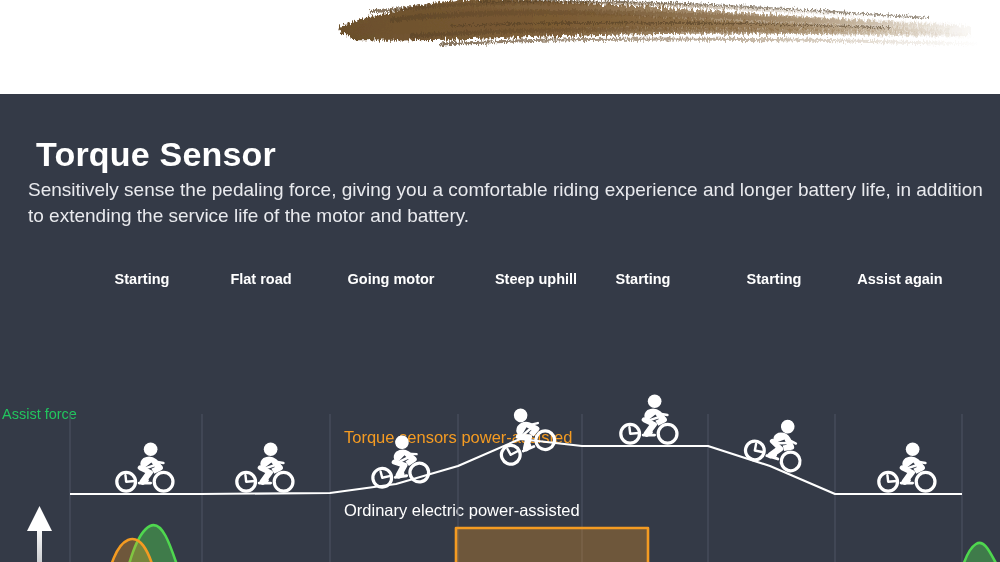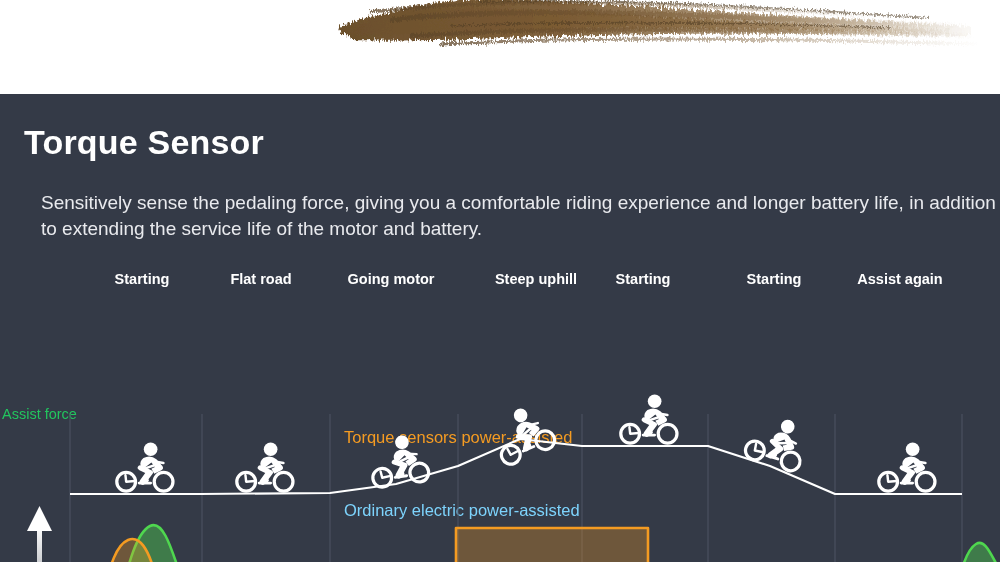--- a/index.html
+++ b/index.html
@@ -10,45 +10,45 @@
   #root{position:relative;width:1000px;height:562px;}
 
   
   .top-strip{position:absolute;left:0;top:0;width:1000px;height:94px;background:#fff;overflow:hidden;}
   .mud{position:absolute;left:330px;top:-8px;width:660px;height:62px;}
 
   
   .panel{position:absolute;left:0;top:94px;width:1000px;height:468px;background:#343a47;}
 
   .title{
-    position:absolute;left:24px;top:29px;margin:0;
+    position:absolute;left:24px;top:29px;margin:12px;
     font-size:34px;font-weight:700;color:#ffffff;letter-spacing:.2px;
   }
   .subtitle{
-    position:absolute;left:25px;top:80px;margin:16px;width:960px;
+    position:absolute;left:25px;top:80px;margin:3px;width:960px;
     font-size:19px;line-height:26px;color:#e9eaee;font-weight:400;
   }
 
   
   .chart{position:absolute;left:0;top:94px;width:1000px;height:468px;}
 
   .col-label{
     position:absolute;font-size:14.5px;font-weight:700;color:#ffffff;
     text-align:left;transform:translateX(-50%);white-space:nowrap;top:177px;
   }
 
   .assist-label{
     position:absolute;left:2px;top:312px;font-size:14.5px;color:#22c55e;white-space:nowrap;
   }
 
   .legend-torque{
     position:absolute;left:344px;top:334px;font-size:16.5px;color:#f49b22;white-space:nowrap;
   }
   .legend-ordinary{
-    position:absolute;left:344px;top:407px;font-size:16.5px;color:#7dd3fc;white-space:nowrap;
+    position:absolute;left:344px;top:407px;font-size:16.5px;color:#ffffff;white-space:nowrap;
   }
 </style>
 </head>
 <body>
 
 <div id="root">
 
   <div class="top-strip">
     <svg class="mud" viewBox="0 0 660 62">
       <defs>

